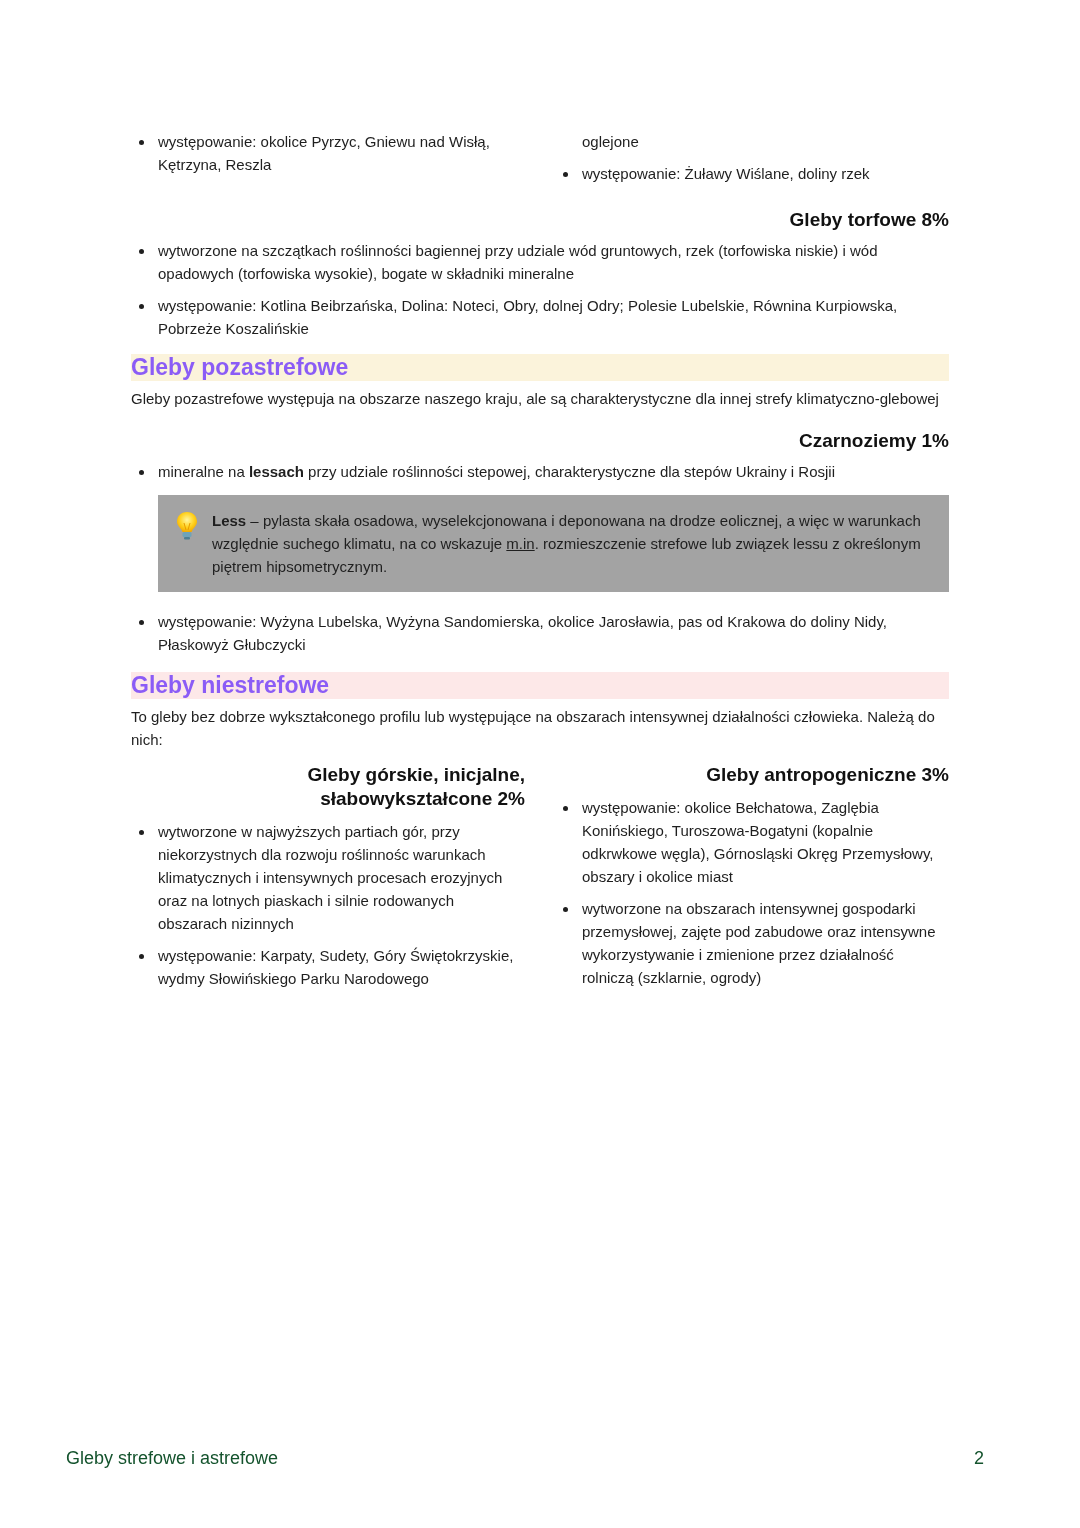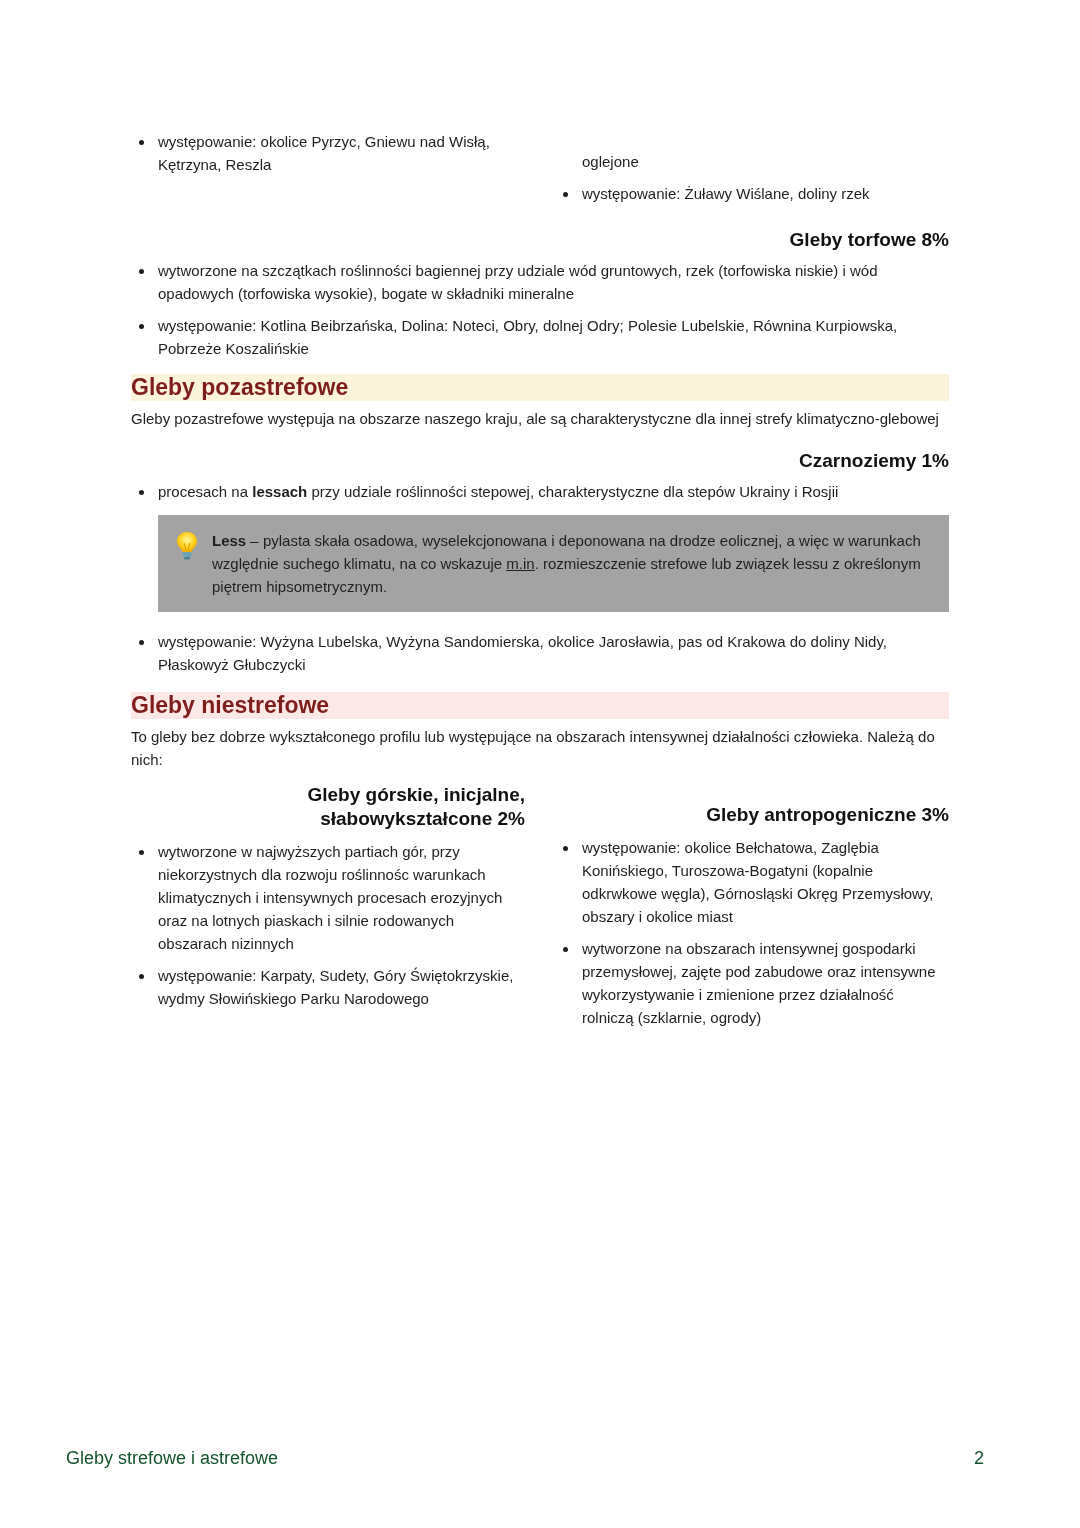--- a/index.html
+++ b/index.html
@@ -20,21 +20,21 @@
       position: absolute;
       left: 131px;
       top: 128px;
       width: 818px;
     }
     .cols {
       display: flex;
       gap: 30px;
     }
     .col-left { width: 394px; flex: none; }
-    .col-right { width: 394px; flex: none; margin-top: 20px; }
+    .col-right { width: 394px; flex: none; }
     ul.bullets {
       list-style: none;
       padding-left: 27px;
     }
     ul.bullets li {
       position: relative;
       font-size: 15px;
       line-height: 23px;
       margin-bottom: 9px;
     }
@@ -53,21 +53,21 @@
       font-weight: bold;
       line-height: 24px;
       color: #111;
       margin-bottom: 7px;
       text-align: right;
     }
     h2 {
       font-size: 23px;
       font-weight: bold;
       line-height: 27px;
-      color: #7f1d1d;
+      color: #8b5cf6;
       padding: 0 0 0 0;
       margin-bottom: 6px;
     }
     .hl-yellow { background: #fbf3db; }
     .hl-red { background: #fde8e8; }
     p.body {
       font-size: 15px;
       line-height: 23px;
     }
     .callout {
@@ -125,21 +125,21 @@
       </ul>
     </section>
 
     <section>
       <h2 class="hl-yellow">Gleby pozastrefowe</h2>
       <p class="body" style="margin-bottom: 19px;">Gleby pozastrefowe występuja na obszarze naszego kraju, ale są charakterystyczne dla innej strefy klimatyczno-glebowej</p>
 
       <h3>Czarnoziemy 1%</h3>
       <ul class="bullets" style="margin-bottom: 12px;">
         <li>
-          <span>procesach na </span><b>lessach</b><span> przy udziale roślinności stepowej, charakterystyczne dla stepów Ukrainy i Rosjii</span>
+          <span>mineralne na </span><b>lessach</b><span> przy udziale roślinności stepowej, charakterystyczne dla stepów Ukrainy i Rosjii</span>
         </li>
       </ul>
 
       <div class="callout" style="margin-bottom: 18px;">
         <div class="bulb">
           <svg width="26" height="30" viewBox="0 0 26 30">
             <defs>
               <radialGradient id="g" cx="50%" cy="40%" r="60%">
                 <stop offset="0%" stop-color="#fff6a0"></stop>
                 <stop offset="60%" stop-color="#ffd21f"></stop>

